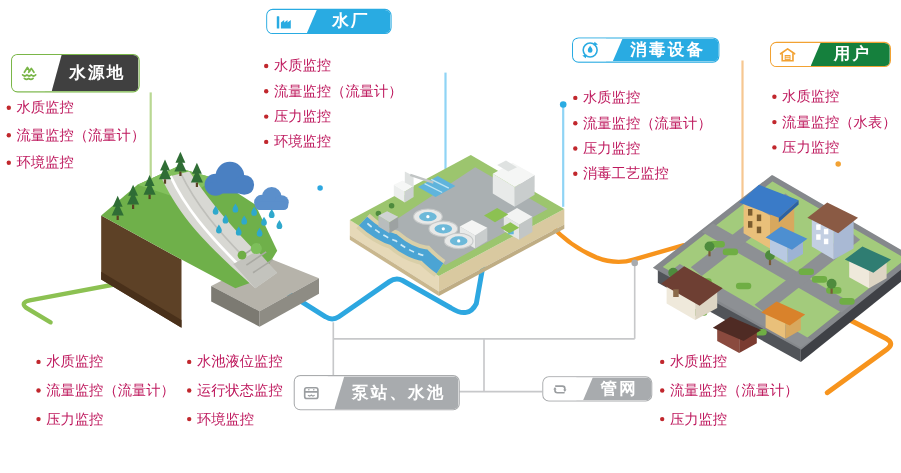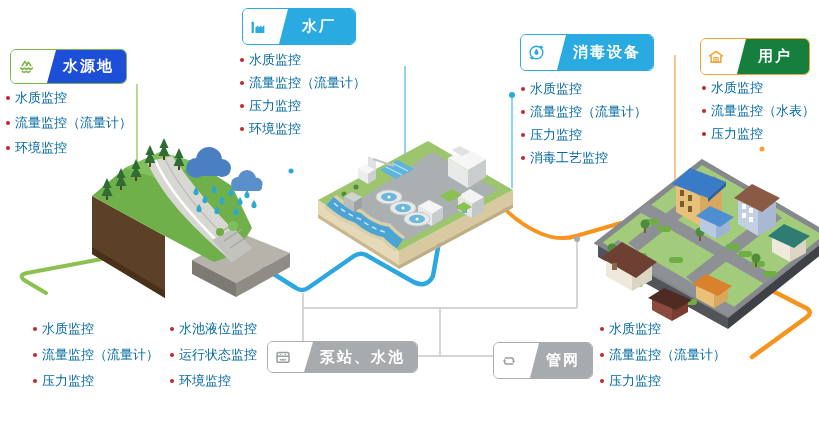--- a/index.html
+++ b/index.html
@@ -3,37 +3,37 @@
 <meta charset="utf-8">
 <style>
   * { box-sizing: border-box; }
   html,body { margin:0; padding:0; background:#ffffff; }
   body { font-family:"DejaVu Sans", sans-serif; }
   .canvas { position:relative; width:819px; height:430px; background:#fff; overflow:hidden; }
   .scene  { position:absolute; left:0; top:0; }
 
   
   .badge { position:absolute; display:flex; align-items:stretch; background:#fff;
-           border:1px solid; border-radius:6px; overflow:hidden; height:37px; }
+           border:1px solid; border-radius:6px; overflow:hidden; height:23px; }
   .badge.lg { height:35px; }
   .badge .bicon { width:30px; display:flex; align-items:center; justify-content:center; background:#fff; }
   .badge .blabel { flex:1; display:flex; align-items:center; justify-content:center;
            color:#fff; font-weight:bold; font-size:15px; letter-spacing:2px;
            padding:0 12px 0 22px;
            clip-path:polygon(15px 0, 100% 0, 100% 100%, 6px 100%); white-space:nowrap; }
-  .badge.green  { border-color:#7ab648; } .badge.green  .blabel { background:#1d4ed8; }
+  .badge.green  { border-color:#7ab648; } .badge.green  .blabel { background:#404040; }
   .badge.blue   { border-color:#29abe2; } .badge.blue   .blabel { background:#29abe2; }
   .badge.orange { border-color:#f2a233; } .badge.orange .blabel { background:#15803d; }
   .badge.gray   { border-color:#aaacae; } .badge.gray   .blabel { background:#a8abae; }
 
   
   .mon-list { position:absolute; margin:0; padding:0; list-style:none; }
   .mon-item { display:flex; align-items:center; height:var(--lh,23px); }
   .dot { width:4px; height:4px; border-radius:50%; background:#c1272d; margin-right:5px; flex:none; }
-  .mon-text { font-size:13px; color:#0369a1; white-space:nowrap; }
+  .mon-text { font-size:13px; color:#be185d; white-space:nowrap; }
 </style>
 </head>
 <body>
 
 <div class="canvas">
 
   <svg class="scene" width="819" height="430" viewBox="0 0 819 430">
     <defs>
       <g id="pine">
           <polygon points="0,-13 -4.5,-3 4.5,-3"></polygon>

